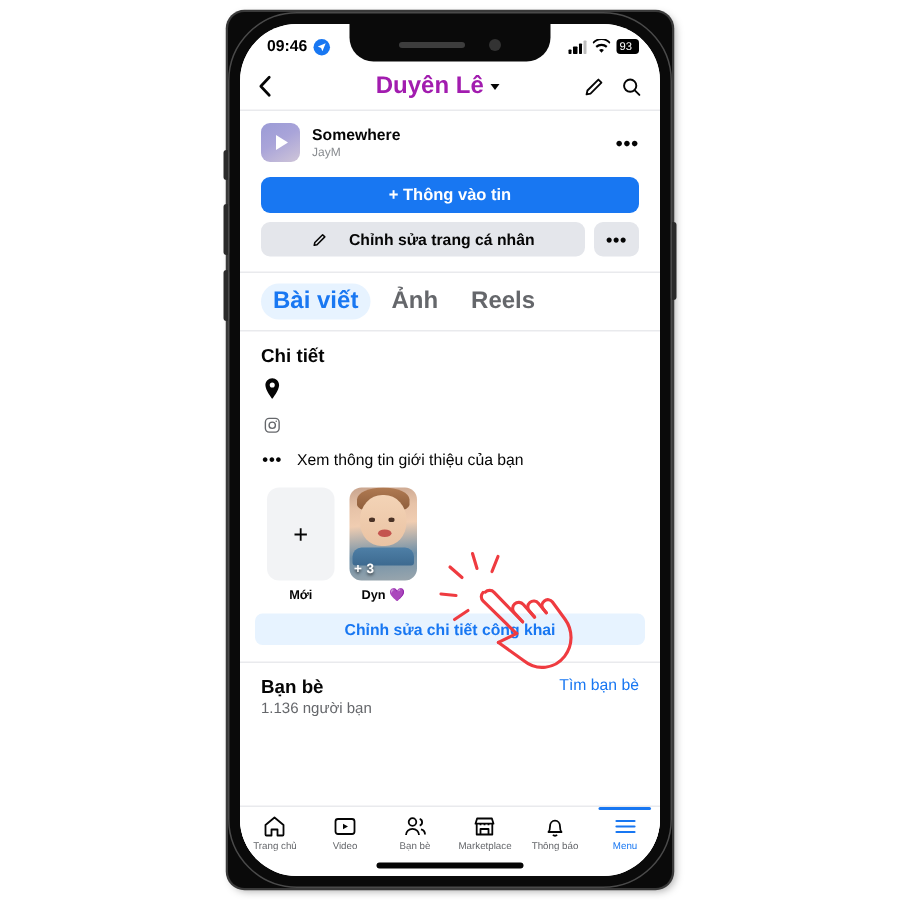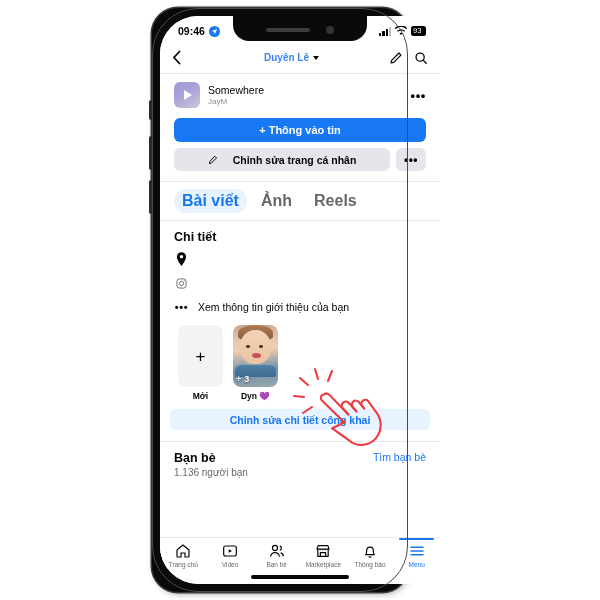--- a/index.html
+++ b/index.html
@@ -12,23 +12,23 @@
   .stage {
     position: relative;
     width: 600px; height: 600px;
     background: #ffffff;
   }
 
   
   .phone-frame {
     position: absolute;
     left: 152px; top: 8px;
-    width: 256px; height: 584px;
+    width: 296px; height: 584px;
     background: #0a0a0a;
-    border-radius: 26px;
+    border-radius: 11px;
     box-shadow: 0 0 0 1.5px #3a3a3a, 2px 2px 6px rgba(0,0,0,.35);
   }
   .phone-frame::after{
     content:"";
     position:absolute; inset:0;
     border-radius:46px;
     border:1px solid #4a4a4a;
     pointer-events:none;
   }
   .side-btn{
@@ -105,21 +105,21 @@
     padding: 0 12px;
     background: #fff;
     border-bottom: 1px solid #e9eaed;
     position: relative;
   }
   .nav-back { width: 22px; display:flex; align-items:center; }
   .nav-back svg { width: 9px; height: 15px; }
   .nav-title {
     flex: 1;
     display: flex; align-items: center; justify-content: center; gap: 4px;
-    font-size: 10px; font-weight: bold; color: #3b82f6;
+    font-size: 16px; font-weight: bold; color: #a21caf;
   }
   .caret { width:0;height:0;border-left:3.5px solid transparent;border-right:3.5px solid transparent;border-top:4.5px solid #050505; }
   .nav-actions { display: flex; align-items: center; gap: 11px; }
   .nav-actions svg { width: 14px; height: 14px; display:block; }
 
   
   .content { background: #fff; height: 495px; position: relative; }
 
   
   .music-row {
@@ -133,21 +133,21 @@
     flex: 0 0 auto;
   }
   .music-thumb .play {
     width:0;height:0;
     border-top:5px solid transparent;
     border-bottom:5px solid transparent;
     border-left:8px solid #fff;
     margin-left:2px;
   }
   .music-text { flex: 1; min-width:0; line-height: 1.15; }
-  .music-title { font-size: 10.5px; font-weight: 400; color: #050505; }
+  .music-title { font-size: 10.5px; font-weight: 700; color: #050505; }
   .music-artist { font-size: 8px; color: #8a8d91; margin-top:1px; }
   .music-more { font-size: 13px; color: #050505; letter-spacing: .6px; font-weight:bold; line-height:1; }
 
   
   .actions { padding: 4px 14px 0 14px; }
   .btn-primary {
     width: 100%; height: 24px;
     background: #1877f2; color: #fff;
     border-radius: 6px; border: none;
     font-size: 11px; font-weight: bold;

